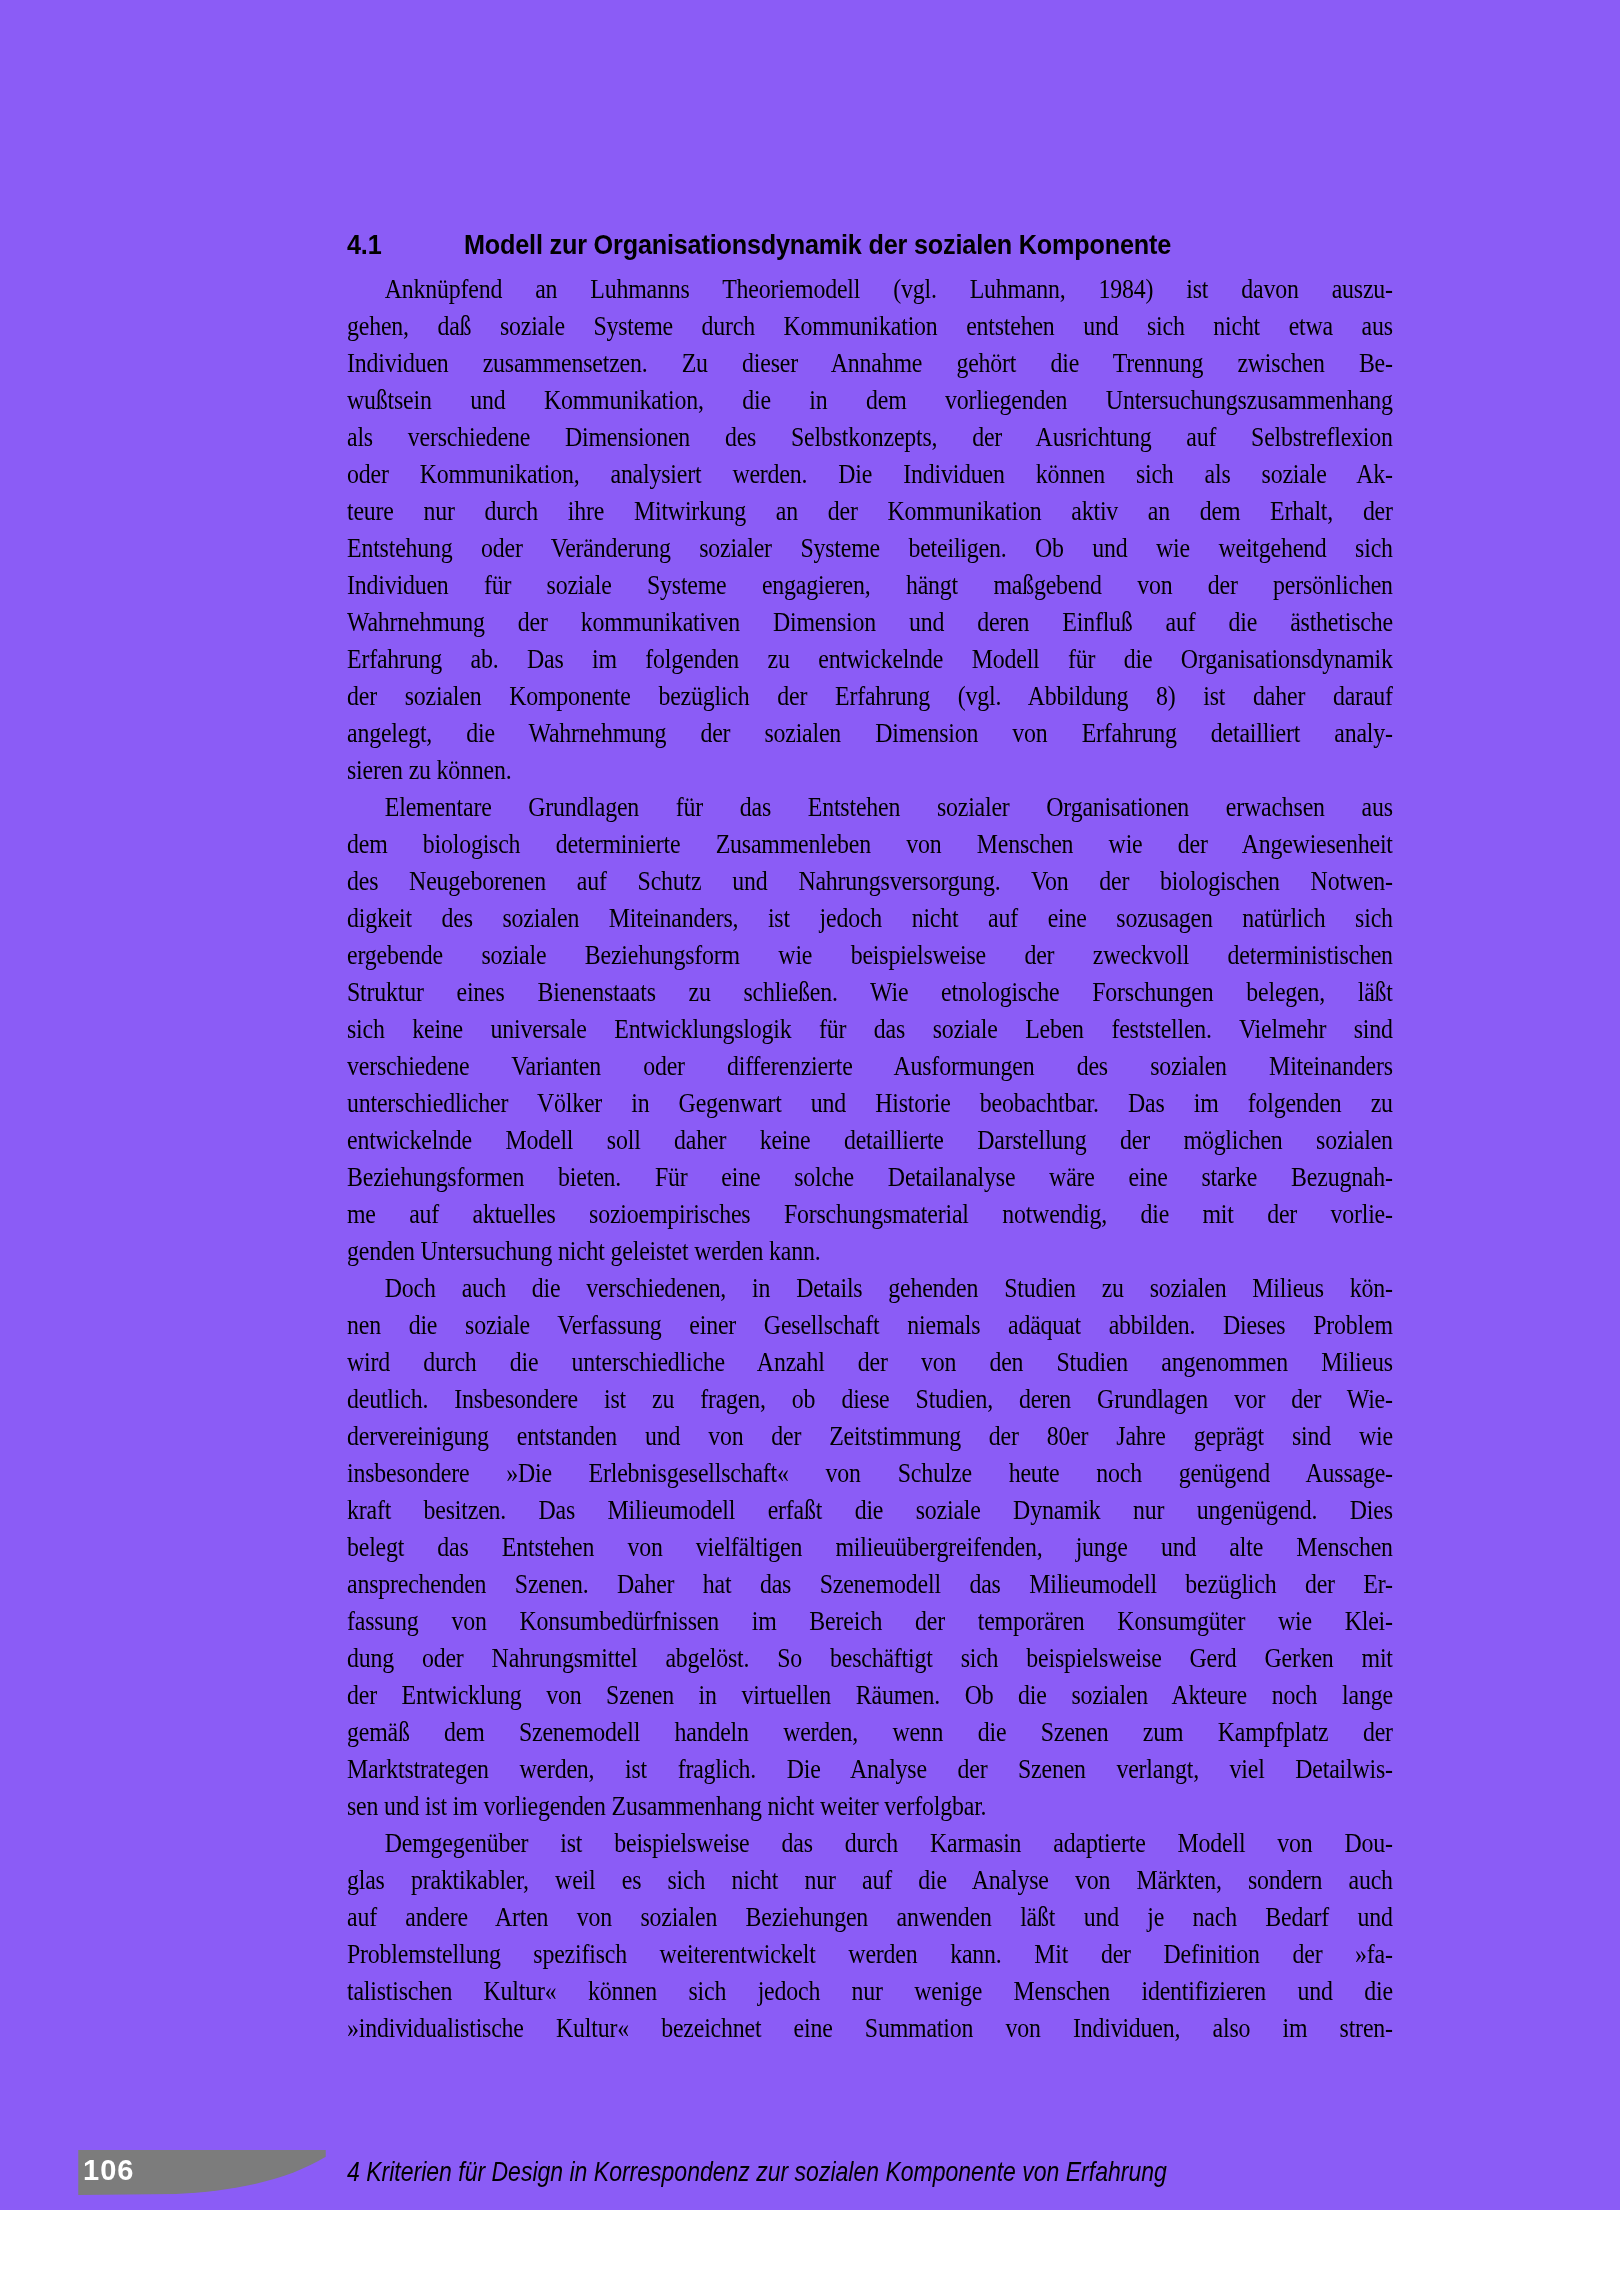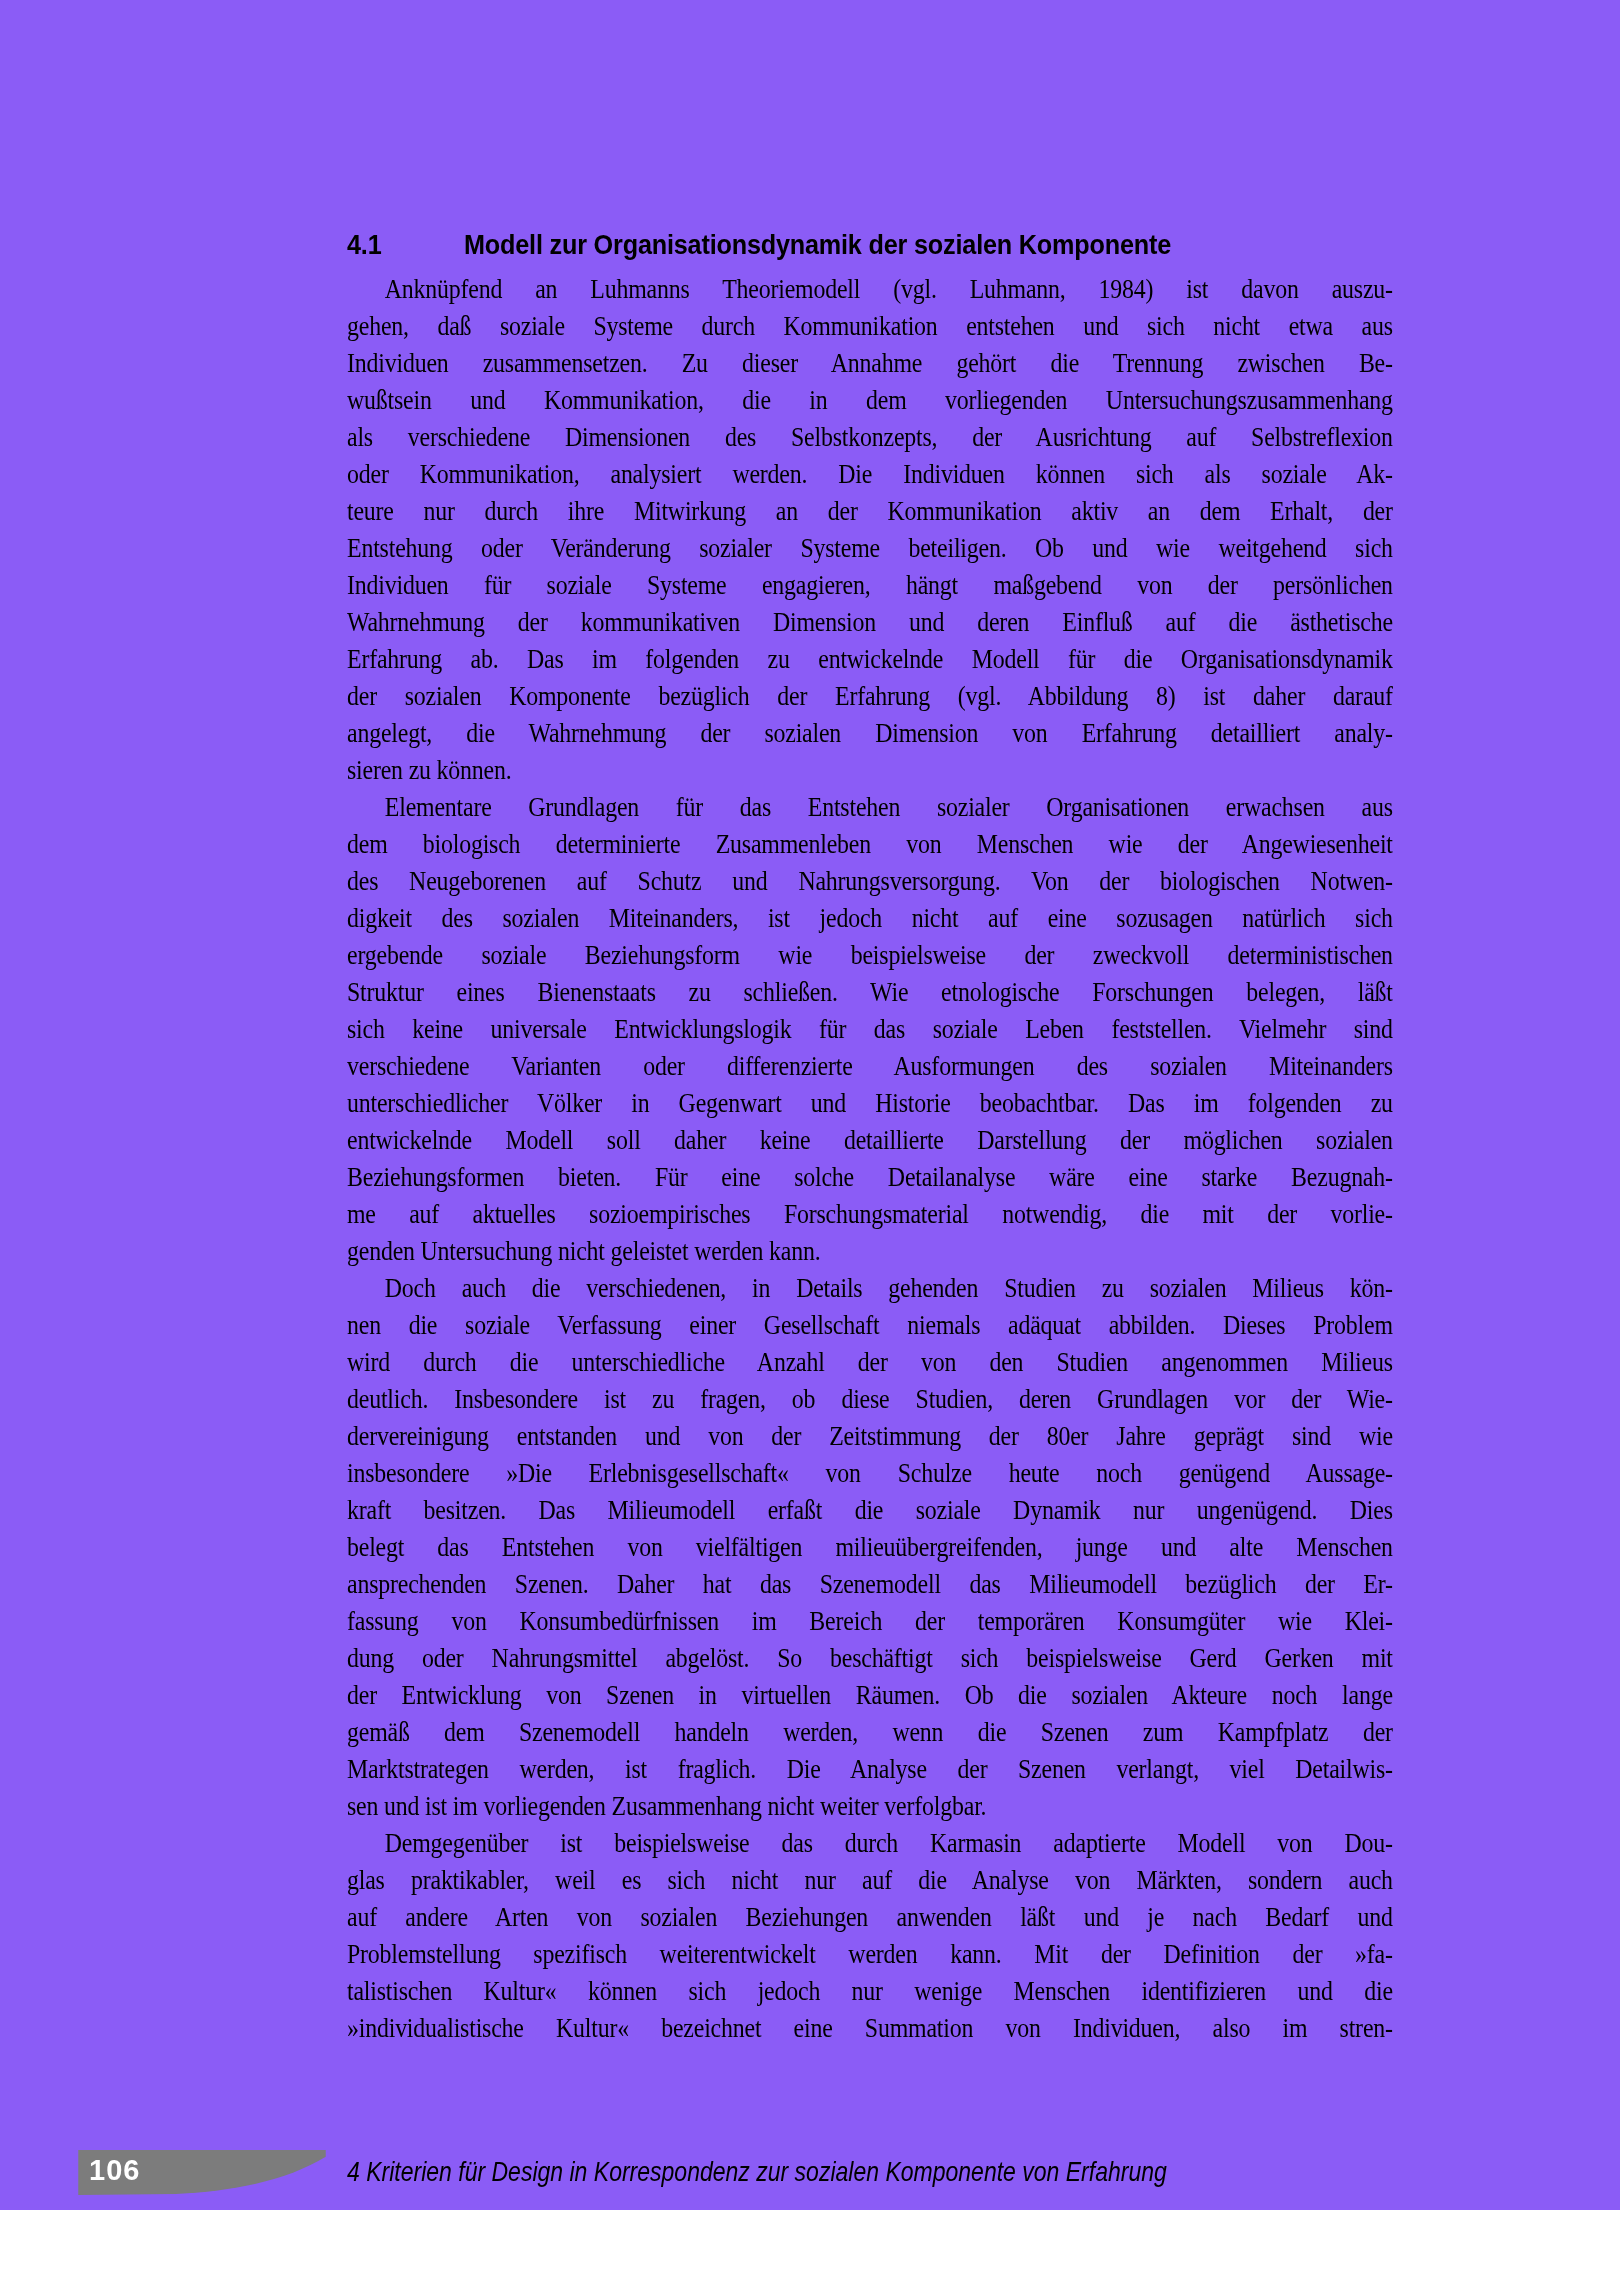--- a/index.html
+++ b/index.html
@@ -25,21 +25,21 @@
     font-family:"Liberation Serif","DejaVu Serif",serif;
     font-size:26.5px;line-height:37px;letter-spacing:-0.2px;
     transform:scaleX(0.9);transform-origin:0 0;
   }
   .line{text-align:justify;text-align-last:justify;}
   .line.first{text-indent:42px;}
   .line.endline{text-align:left;text-align-last:left;}
   
   .swoosh{position:absolute;left:78px;top:2150px;}
   .pnum{
-    position:absolute;left:89px;top:2156px;
+    position:absolute;left:83px;top:2156px;
     font-family:"Liberation Sans","DejaVu Sans",sans-serif;
     font-weight:bold;font-size:29px;line-height:1;
     color:#ffffff;letter-spacing:1px;
   }
   .ftitle{
     position:absolute;left:347px;top:2157px;
     font-family:"Liberation Sans","DejaVu Sans",sans-serif;
     font-style:italic;font-size:27.4px;line-height:1.1;
     transform:scaleX(0.84);transform-origin:0 0;
     white-space:nowrap;letter-spacing:0;

